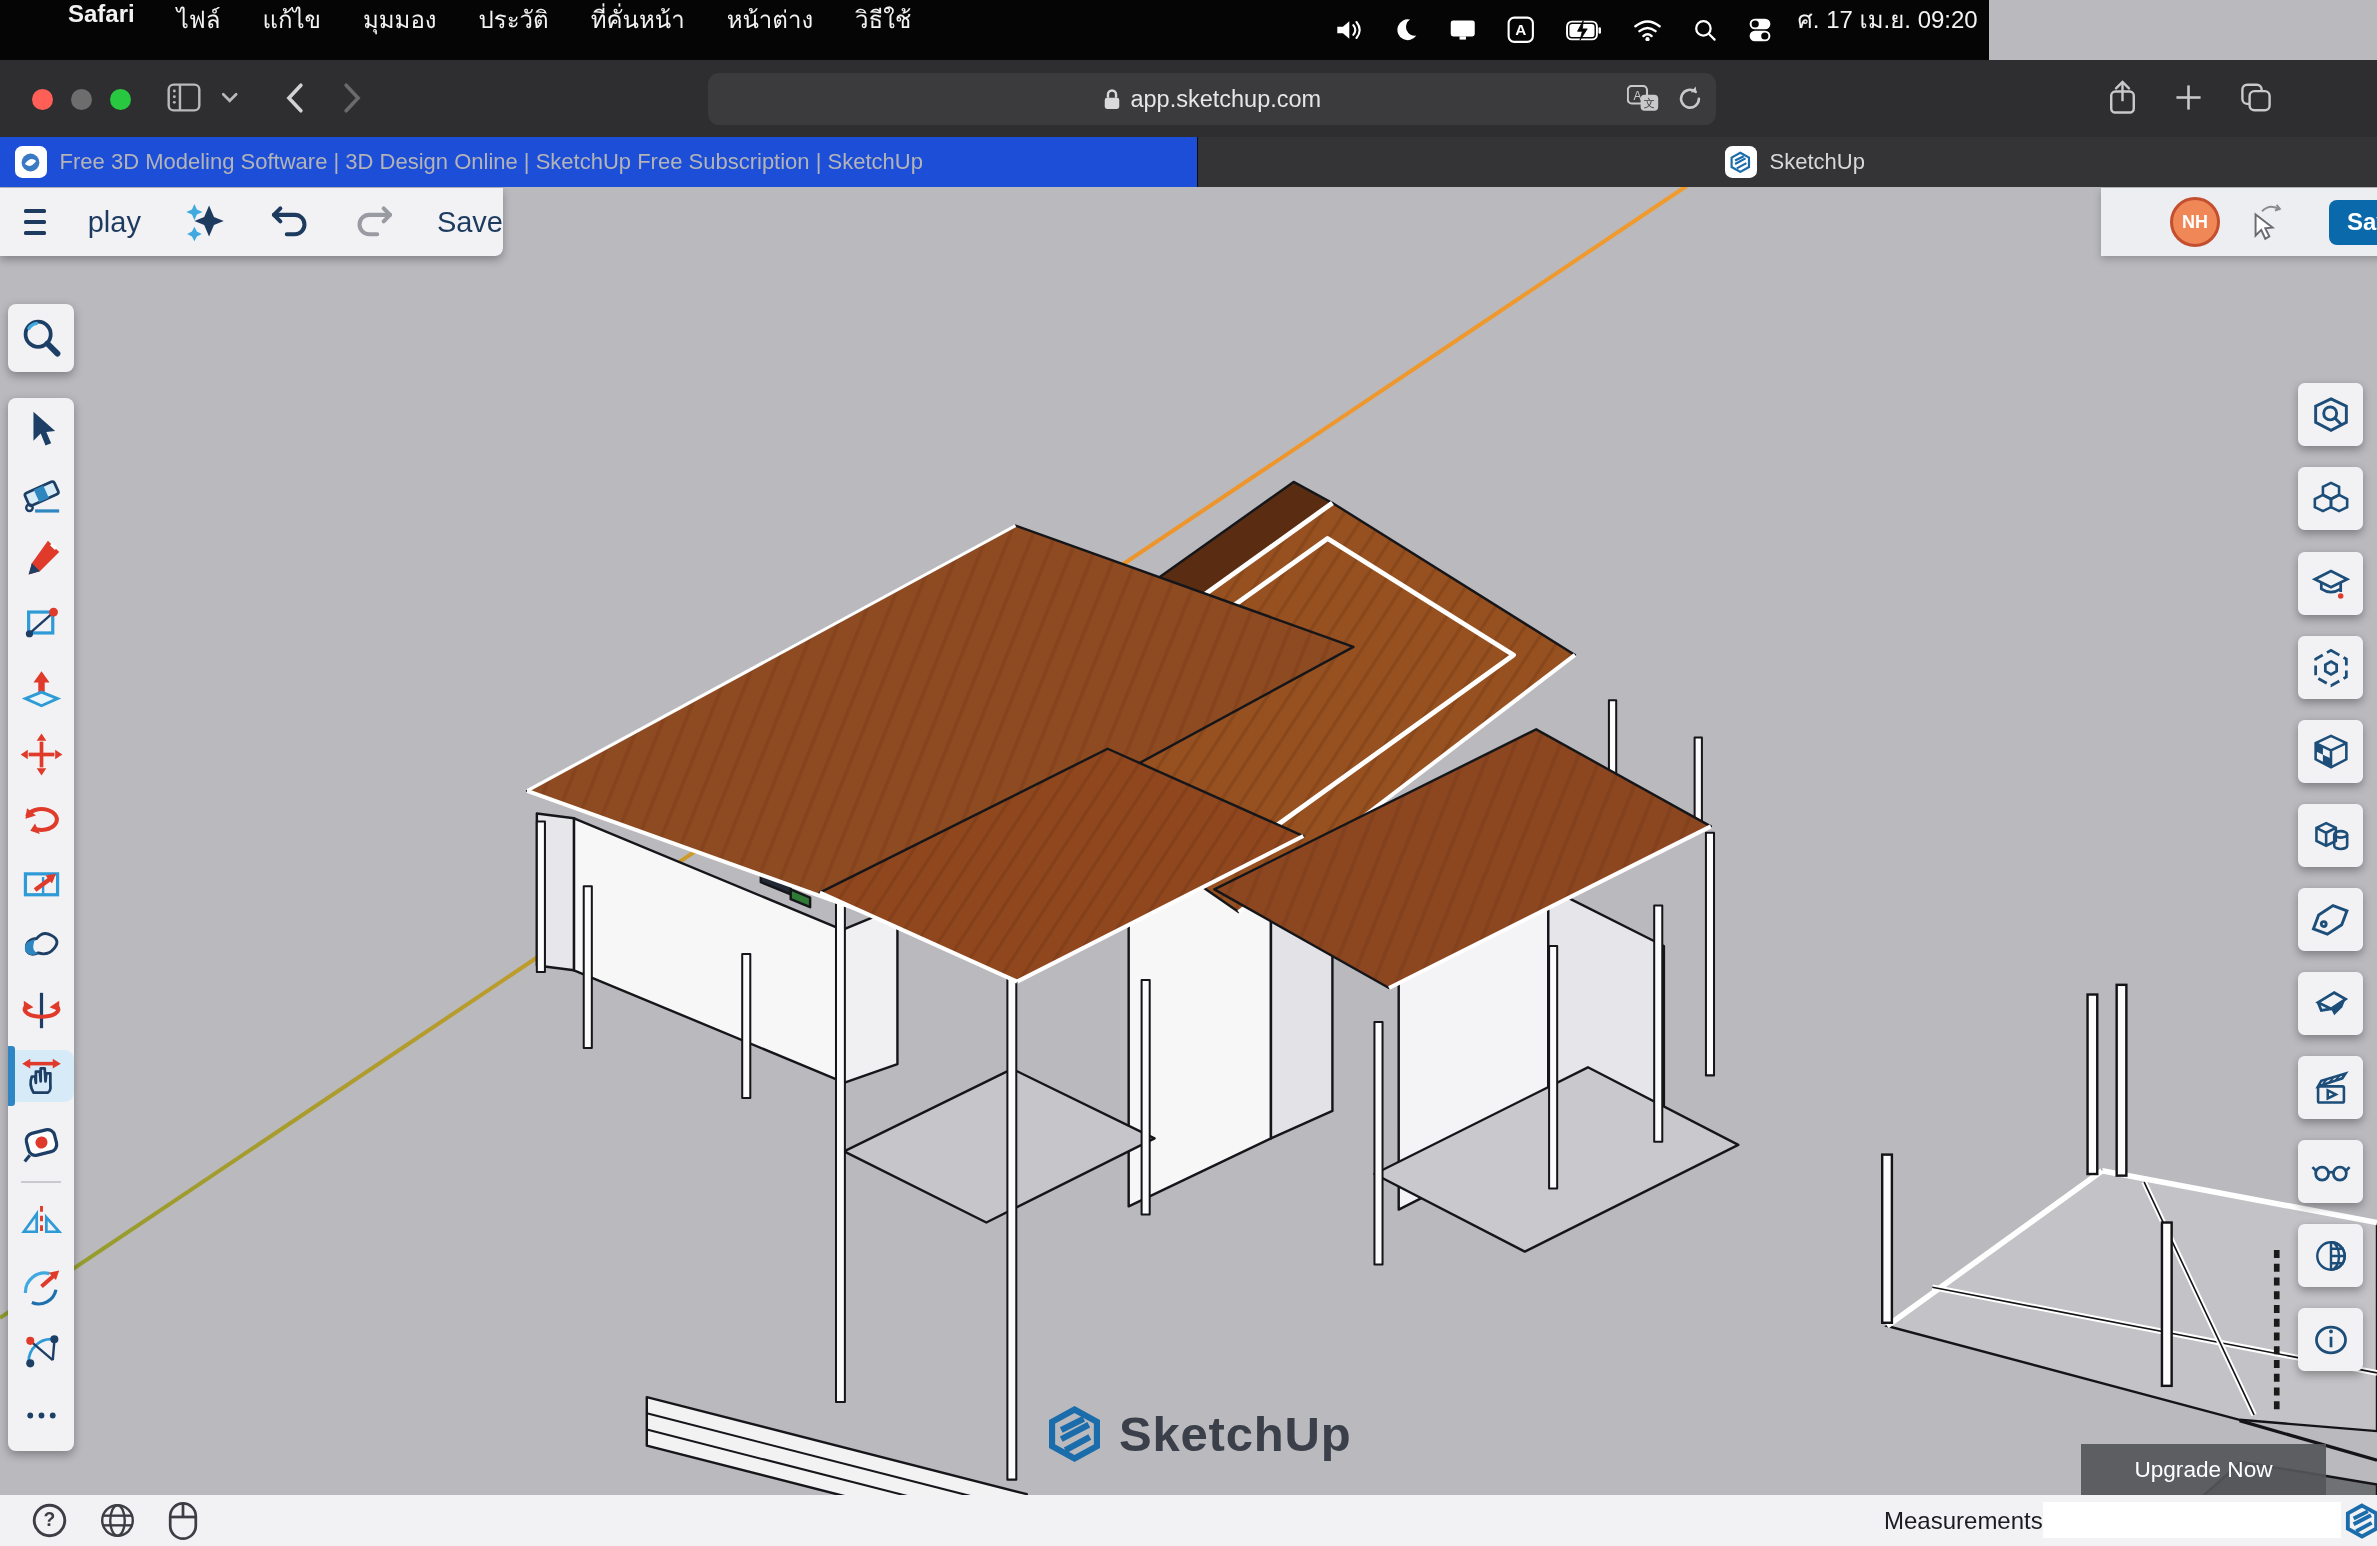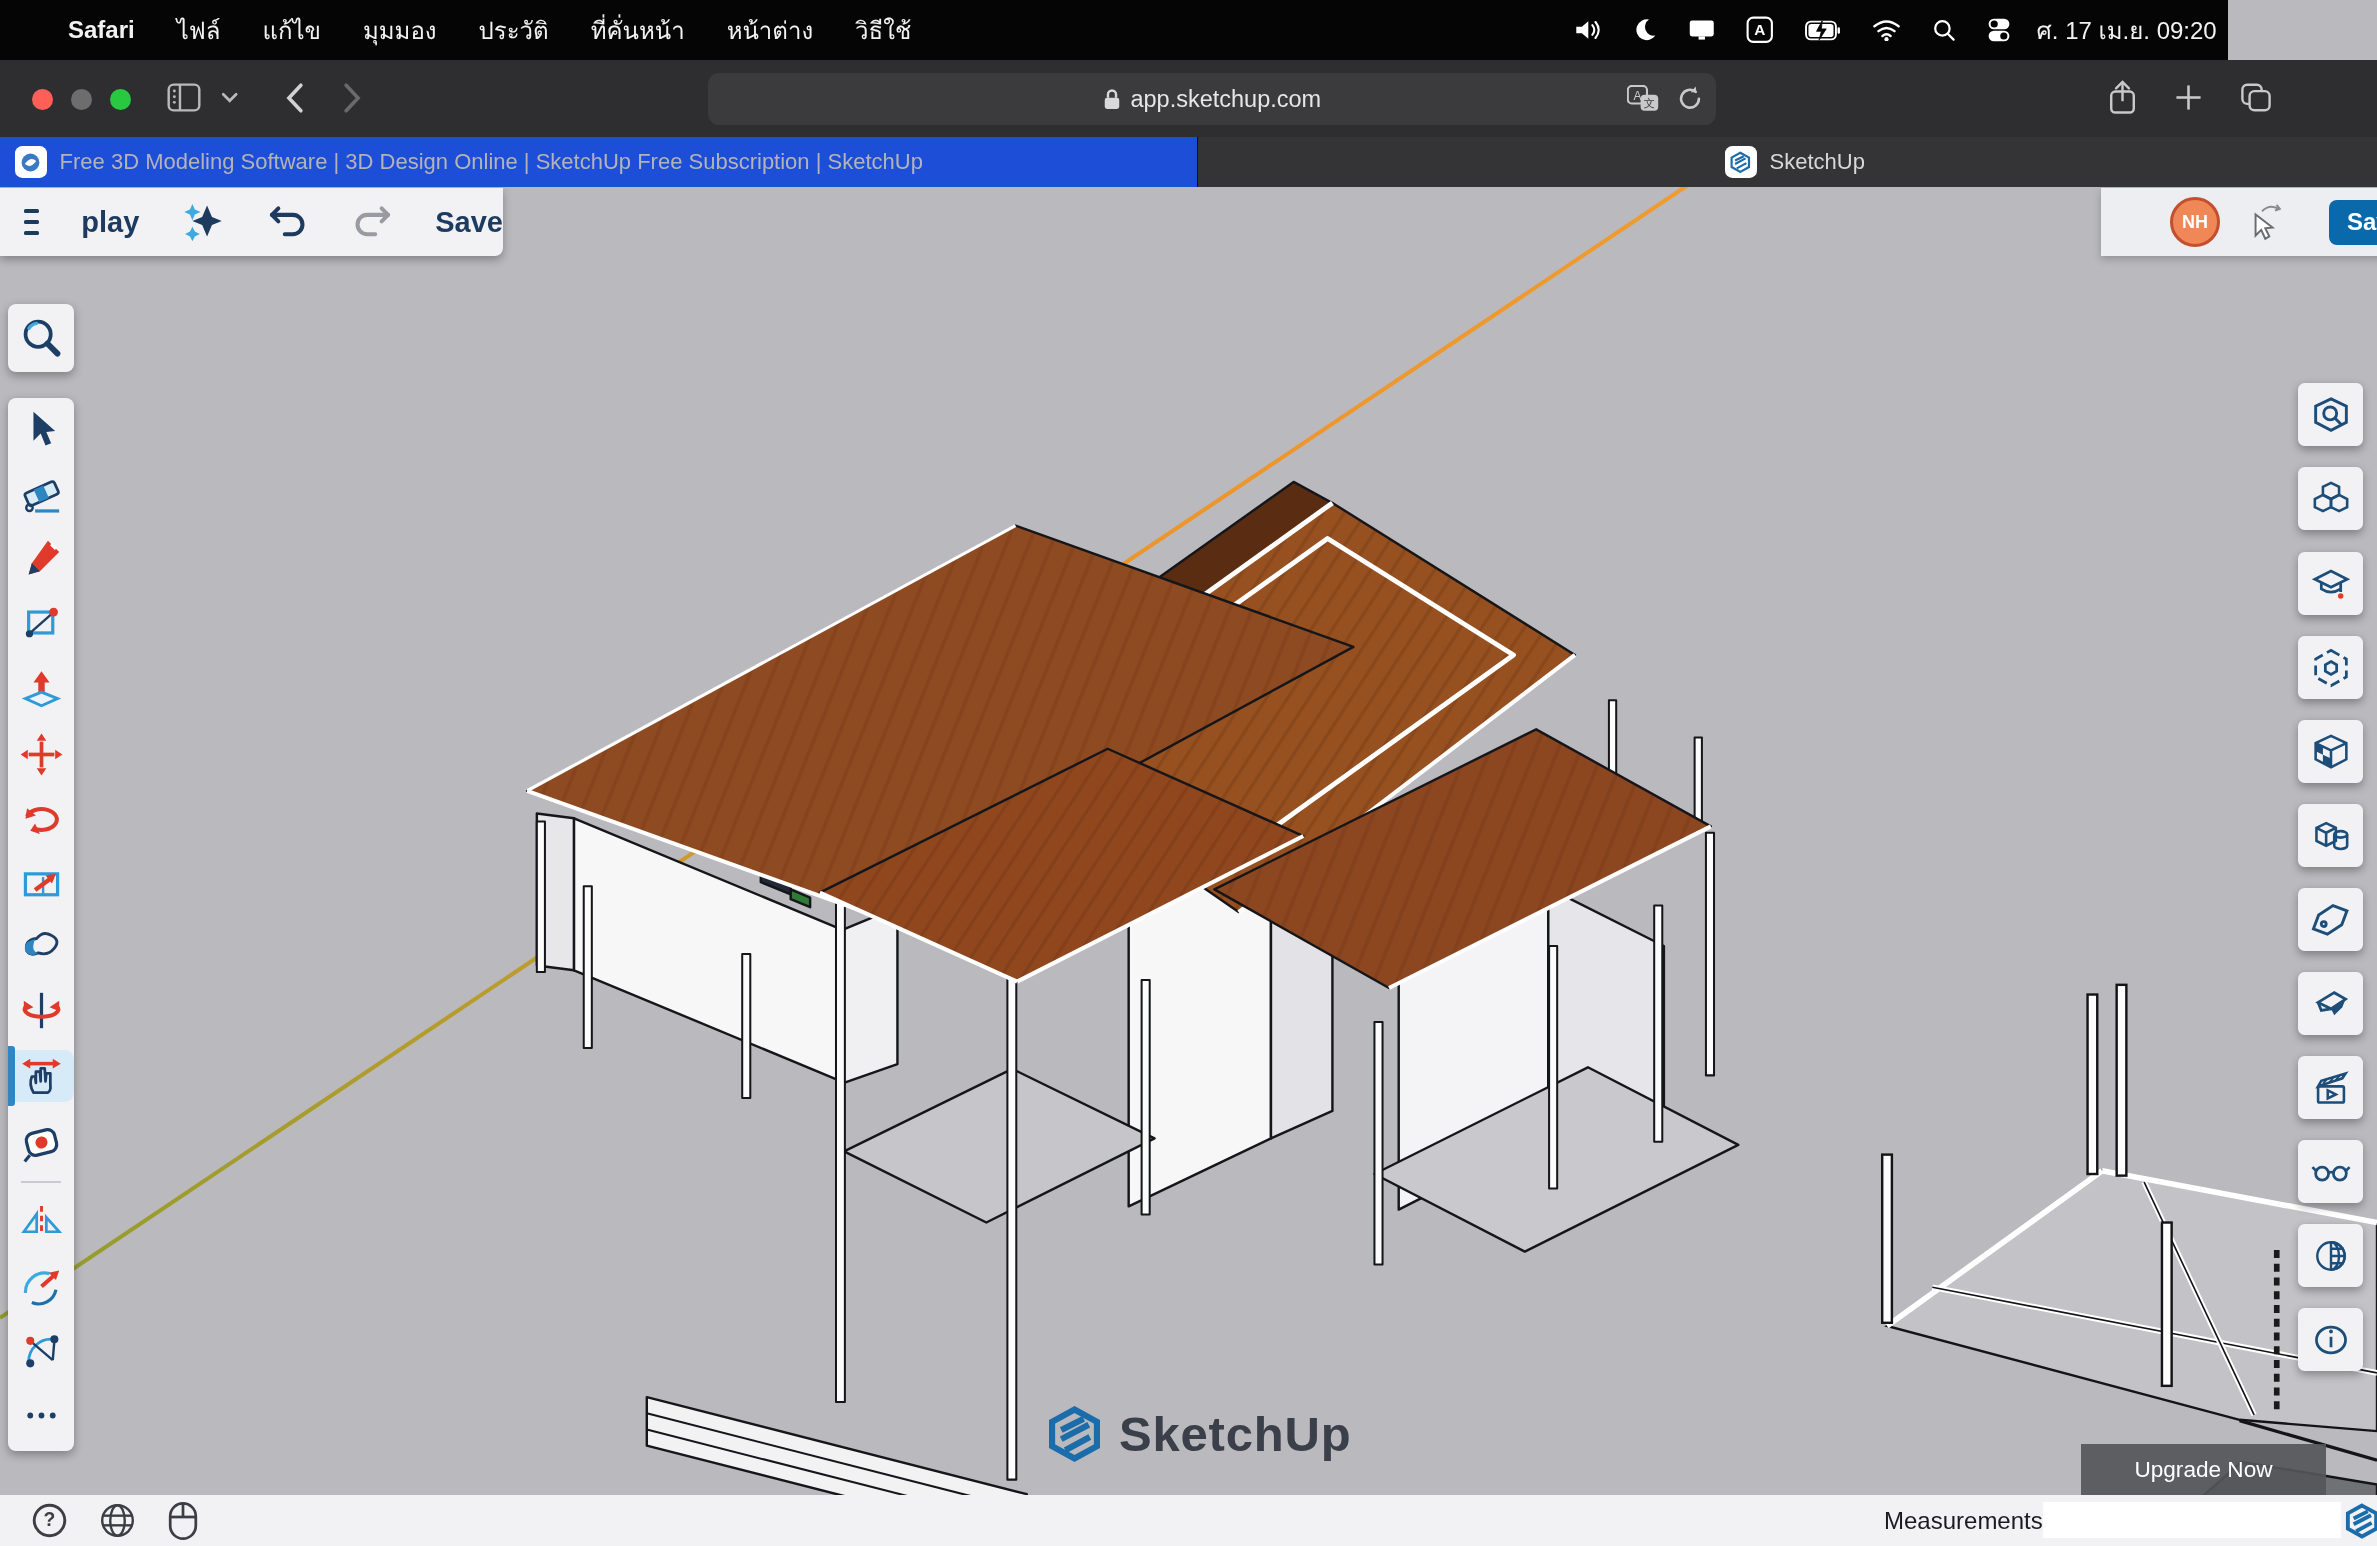--- a/index.html
+++ b/index.html
@@ -1,21 +1,21 @@
 <!DOCTYPE html>
 <html style="font-size:13px"><head>
 <meta charset="utf-8">
 <style>
   html,body{margin:0;padding:0;background:#222;}
   .screen{position:relative;width:2377px;height:1546px;overflow:hidden;
     background:#b9b9be;font-family:"Liberation Sans",sans-serif;
     -webkit-font-smoothing:antialiased;}
   
-  .menubar{position:absolute;left:0;top:0;width:2228px;height:60px;background:#050505;
-    display:flex;align-items:center;color:#f2f2f2;z-index:50;}
+  .menubar{position:absolute;left:0;top:0;width:1989px;height:60px;background:#050505;
+    display:flex;color:#f2f2f2;z-index:50;}
   .menubar .apple{font-size:31px;margin-left:39px;margin-right:8px;}
   .menubar .mitem{font-size:24px;padding:0 21px;white-space:nowrap;}
   .menubar .mitem.bold{font-weight:bold;}
   .menubar .spacer{flex:1;}
   .statusicons{display:flex;align-items:center;gap:31px;margin-right:21px;}
   .statusicons svg{display:block;}
   .clock{font-size:24px;margin-left:4.9px;margin-right:11.3px;white-space:nowrap;}
   
   .sftoolbar{position:absolute;left:0;top:60px;width:2377px;height:78px;background:#2e2e30;
     z-index:50;display:flex;align-items:center;}
@@ -37,21 +37,21 @@
   .tabtitle{font-size:22px;color:#b4b4b6;margin-left:13px;white-space:nowrap;}
   .tab.active .tabtitle{color:#d8d8da;}
   .favicon{width:32px;height:32px;border-radius:7.3px;background:#fff;margin-left:14.6px;flex:0 0 auto;
     display:flex;align-items:center;justify-content:center;}
   
   .appbar-left{position:absolute;left:0;top:188px;width:503px;height:68px;background:#f2f2f5;
     border-radius:0 0 8px 0;box-shadow:0 3.2px 8px rgba(0,0,0,.28);z-index:40;
     display:flex;align-items:center;color:#1d3a5f;}
   .hamburger{width:36px;margin-left:24px;cursor:pointer;}
   .hamburger div{height:4px;background:#1d3a5f;margin:7.3px 0;border-radius:1.6px;}
-  .applabel{font-size:29px;font-weight:bold;color:#1d3a5f;margin-left:42px;}
+  .applabel{font-size:29px;font-weight:normal;color:#1d3a5f;margin-left:42px;}
   .appicon{margin-left:42px;}
   .appbar-right{position:absolute;left:2101px;top:188px;width:277px;height:68px;background:#eceef1;
     box-shadow:0 3.2px 8px rgba(0,0,0,.22);z-index:40;display:flex;align-items:center;padding-left:48px;}
   .avatar{width:44px;height:44px;border-radius:50%;background:#f08757;border:3.2px solid #c34f2e;
     color:#fff;font-size:18px;font-weight:bold;display:flex;align-items:center;justify-content:center;margin-left:21px;}
   .sharebtn{margin-left:36px;width:92px;height:45px;background:#0a69ab;border-radius:8px;border:none;
     color:#fff;font-size:24px;font-weight:600;display:flex;align-items:center;justify-content:center;cursor:pointer;}
   .cursorglyph{margin-left:24px;}
   
   .toolcard{position:absolute;background:#f2f2f5;border-radius:8px;box-shadow:0 3.2px 9.7px rgba(0,0,0,.3);z-index:40;}

